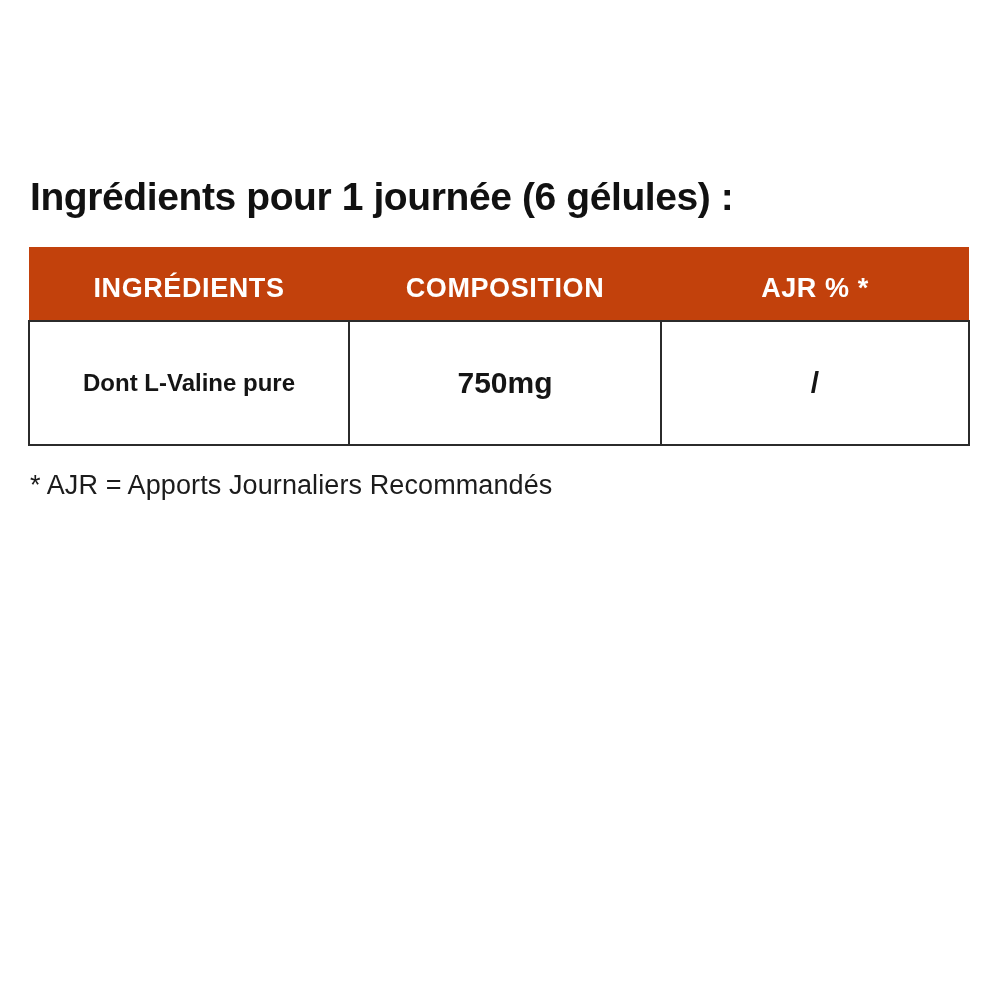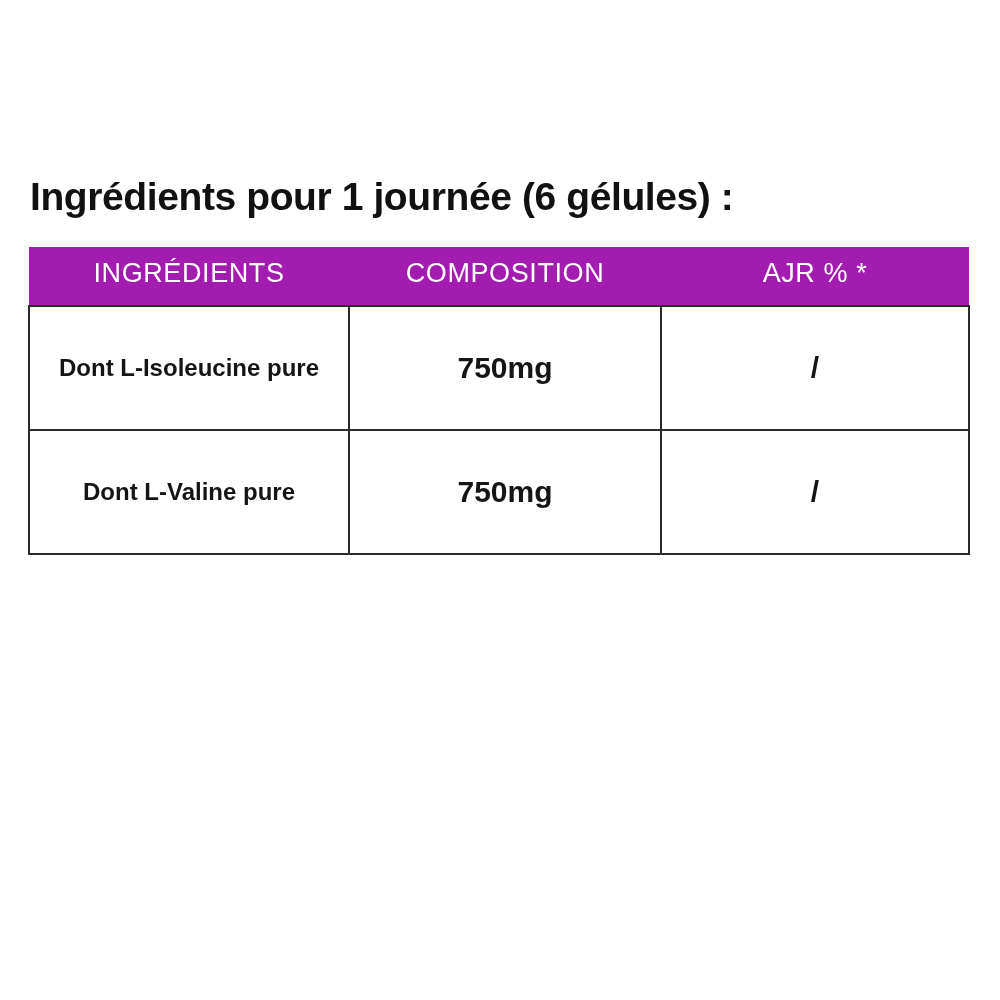--- a/index.html
+++ b/index.html
@@ -32,26 +32,26 @@
     white-space: nowrap;
   }
 
   .nutri-table {
     width: 940px;
     border-collapse: collapse;
     table-layout: fixed;
   }
 
   .nutri-table thead th {
-    background: #a21caf;
+    background: #c2410c;
     color: #ffffff;
     font-size: 27px;
-    font-weight: normal;
+    font-weight: bold;
     letter-spacing: 0.6px;
-    padding: 11px 0 16px 0;
+    padding: 26px 0 16px 0;
     text-align: center;
     border: none;
   }
 
   .nutri-table thead th.col-ing  { width: 320px; }
   .nutri-table thead th.col-comp { width: 312px; }
   .nutri-table thead th.col-ajr  { width: 308px; }
 
   .nutri-table tbody td {
     border: 2px solid #2b2b2b;
@@ -100,26 +100,22 @@
   <table class="nutri-table">
     <thead>
       <tr>
         <th class="col-ing">INGRÉDIENTS</th>
         <th class="col-comp">COMPOSITION</th>
         <th class="col-ajr">AJR % *</th>
       </tr>
     </thead>
     <tbody>
       <tr>
-        <td class="cell-ing">Dont L-Isoleucine pure</td>
-        <td class="cell-comp">750mg</td>
-        <td class="cell-ajr">/</td>
-      </tr>
-      <tr>
         <td class="cell-ing">Dont L-Valine pure</td>
         <td class="cell-comp">750mg</td>
         <td class="cell-ajr">/</td>
       </tr>
     </tbody>
   </table>
 
+  <p class="footnote">* AJR = Apports Journaliers Recommandés</p>
 
 </div>
 
 </body></html>

